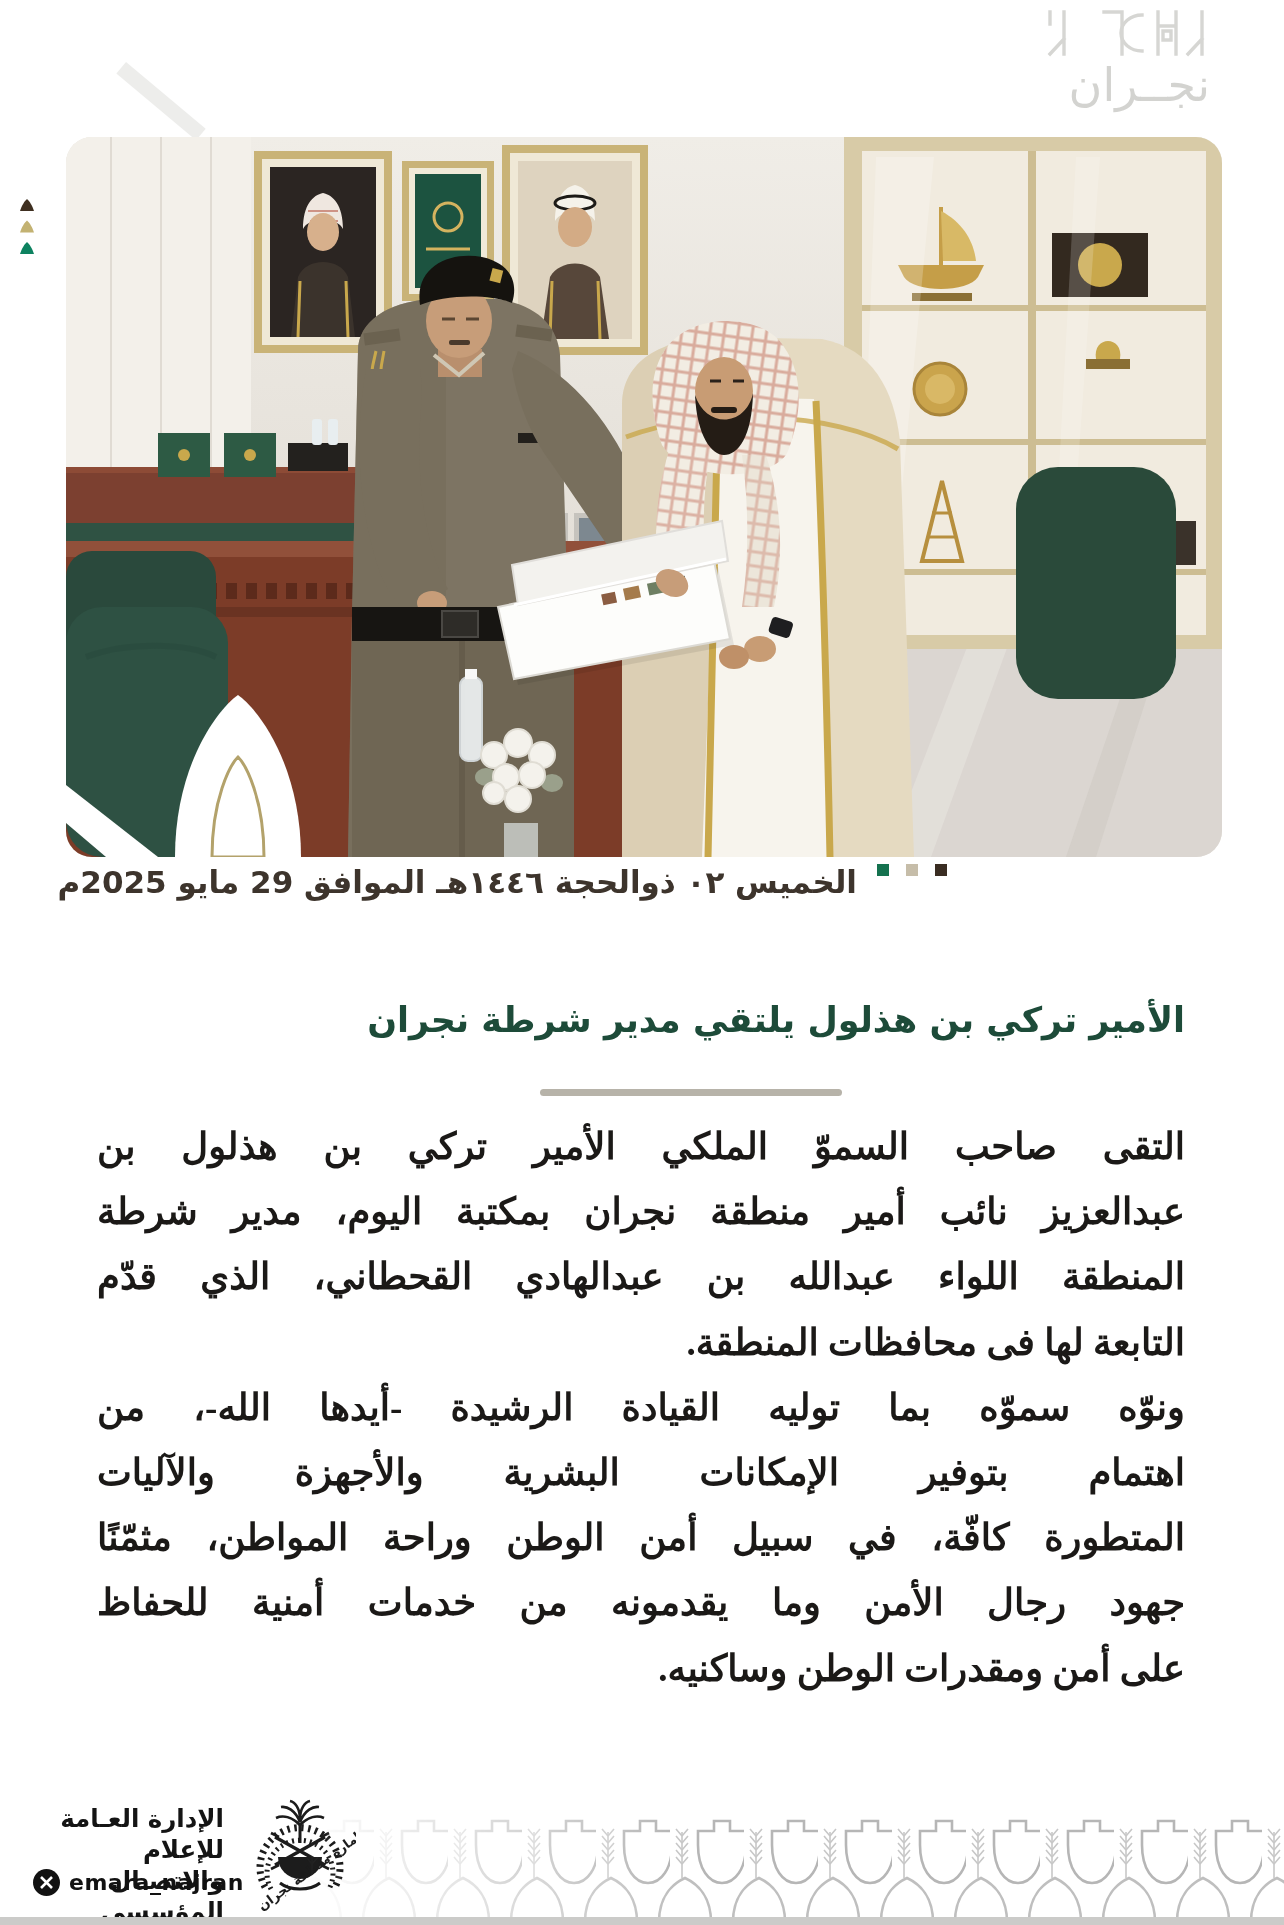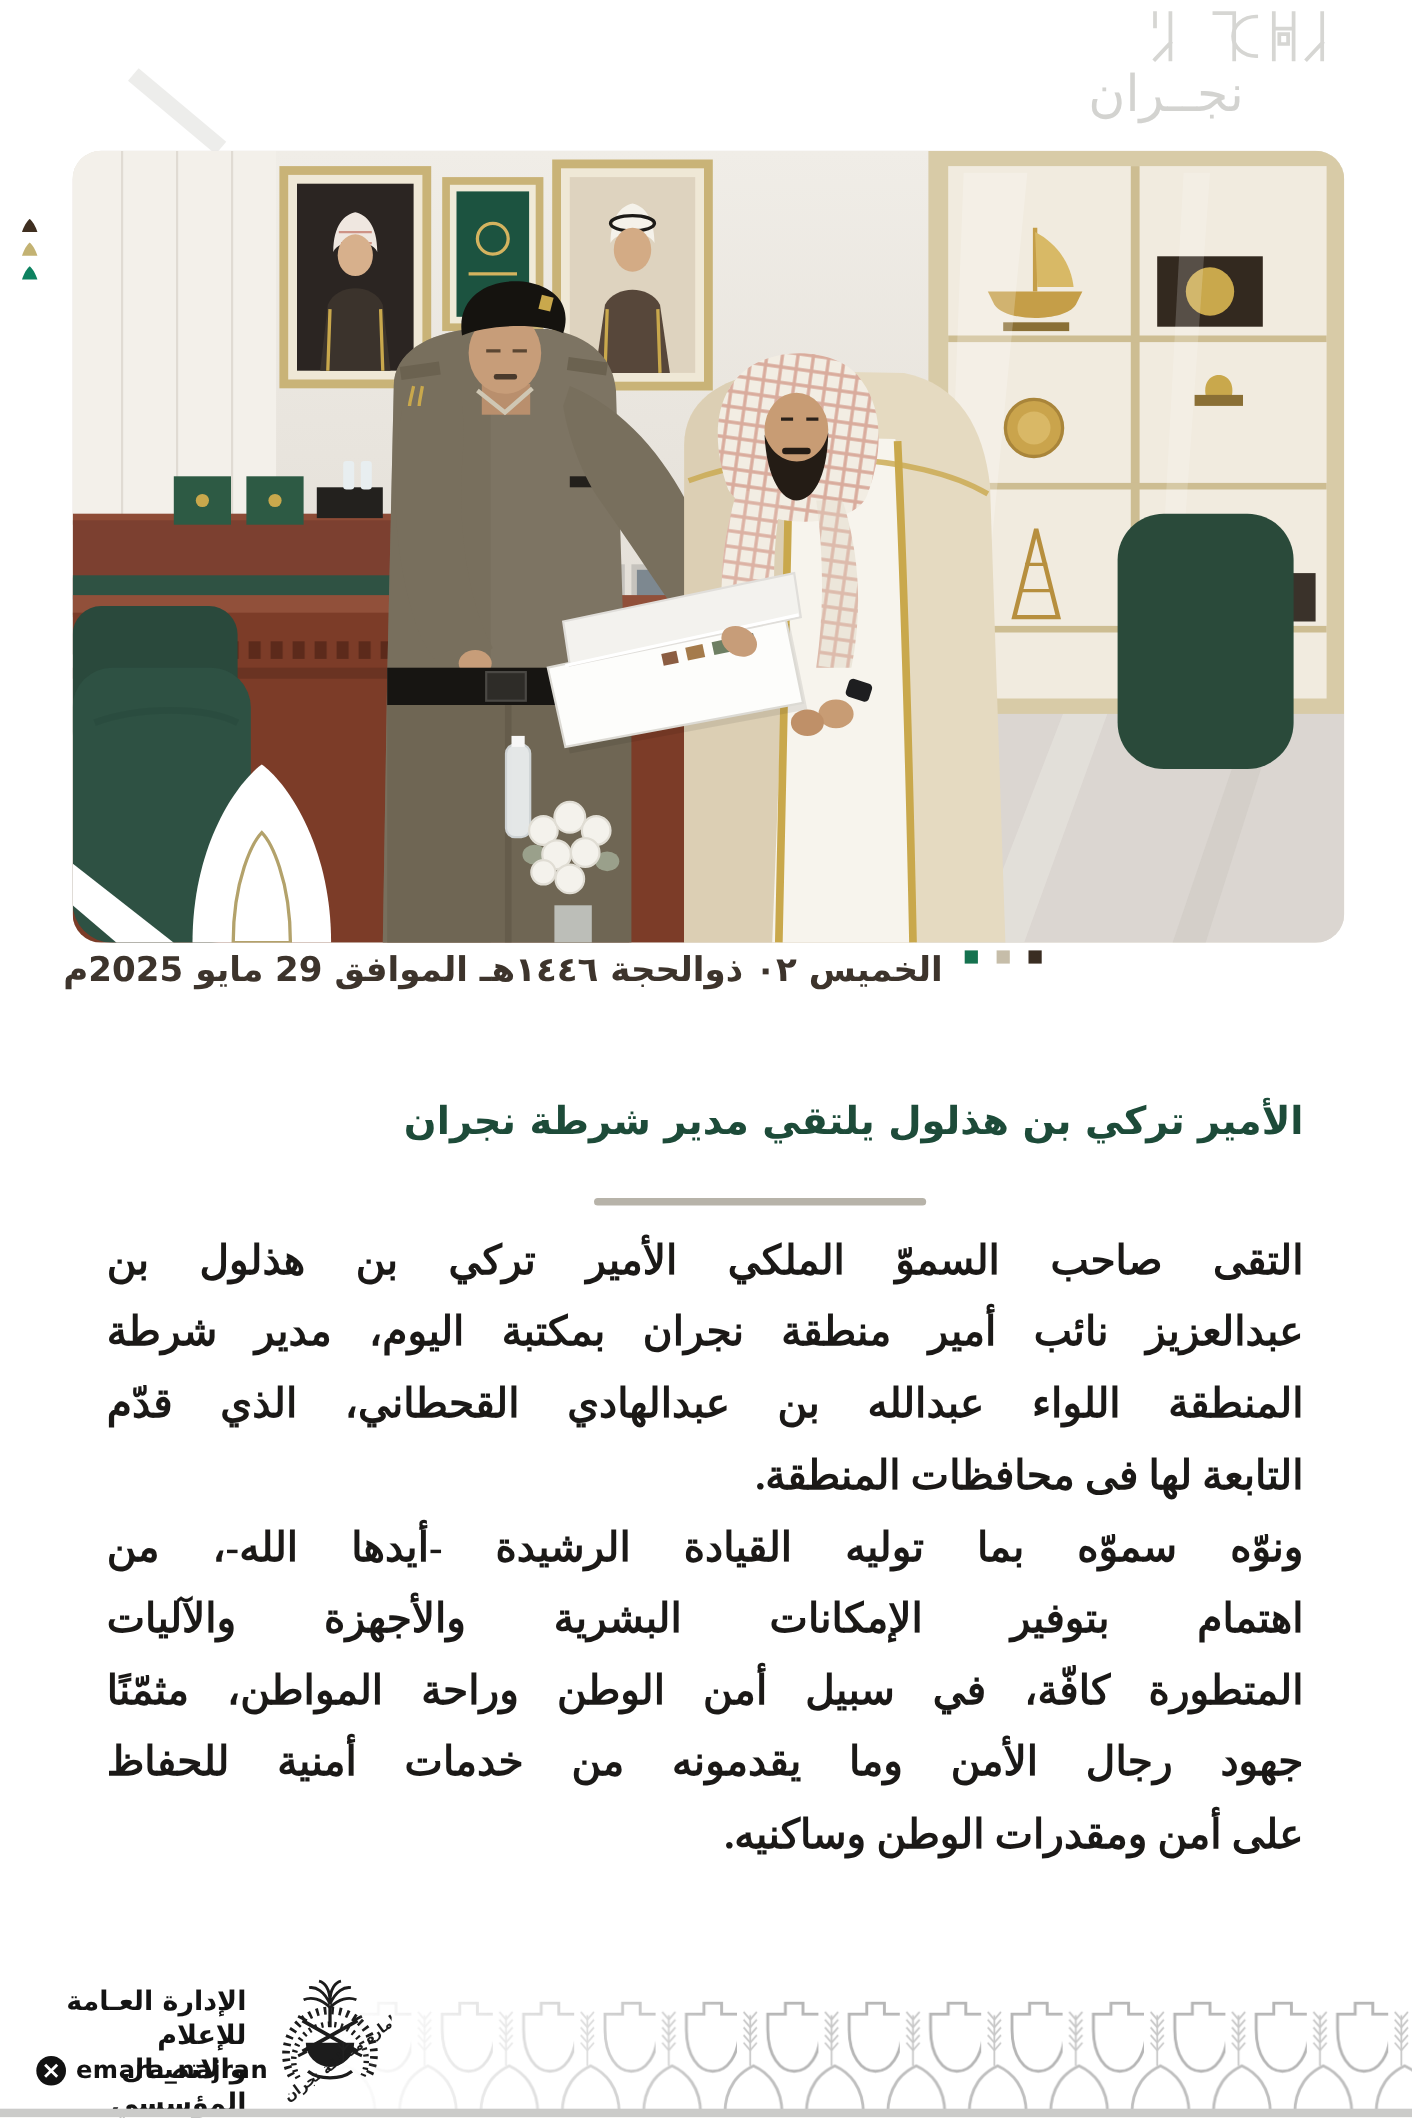--- a/index.html
+++ b/index.html
@@ -2,21 +2,21 @@
 <html lang="ar" dir="rtl"><head>
 <meta charset="utf-8">
 <style>
   html,body{margin:0;padding:0;background:#ffffff;}
   body{font-family:"DejaVu Sans","Liberation Sans",sans-serif;}
   .page{position:relative;width:1284px;height:1925px;background:#ffffff;overflow:hidden;direction:rtl;}
 
   
   .brand{position:absolute;top:8px;right:74px;width:300px;text-align:left;direction:ltr;}
   .brand .musnad{display:block;margin-left:auto;}
-  .wordmark{font-size:46px;line-height:46px;color:#d3d3d0;font-weight:400;text-align:center;direction:rtl;margin-top:4px;letter-spacing:1px;}
+  .wordmark{font-size:46px;line-height:46px;color:#d3d3d0;font-weight:400;text-align:right;direction:rtl;margin-top:4px;letter-spacing:1px;}
 
   
   .markers{position:absolute;left:19px;top:199px;}
 
   
   .stripe-top{position:absolute;left:126px;top:62px;width:104px;height:15px;background:#ededeb;transform:rotate(40deg);transform-origin:left top;}
 
   
   .photo{position:absolute;left:66px;top:137px;width:1156px;height:720px;border-radius:26px;overflow:hidden;background:#e8e4dd;}
   .photo svg{display:block;}

